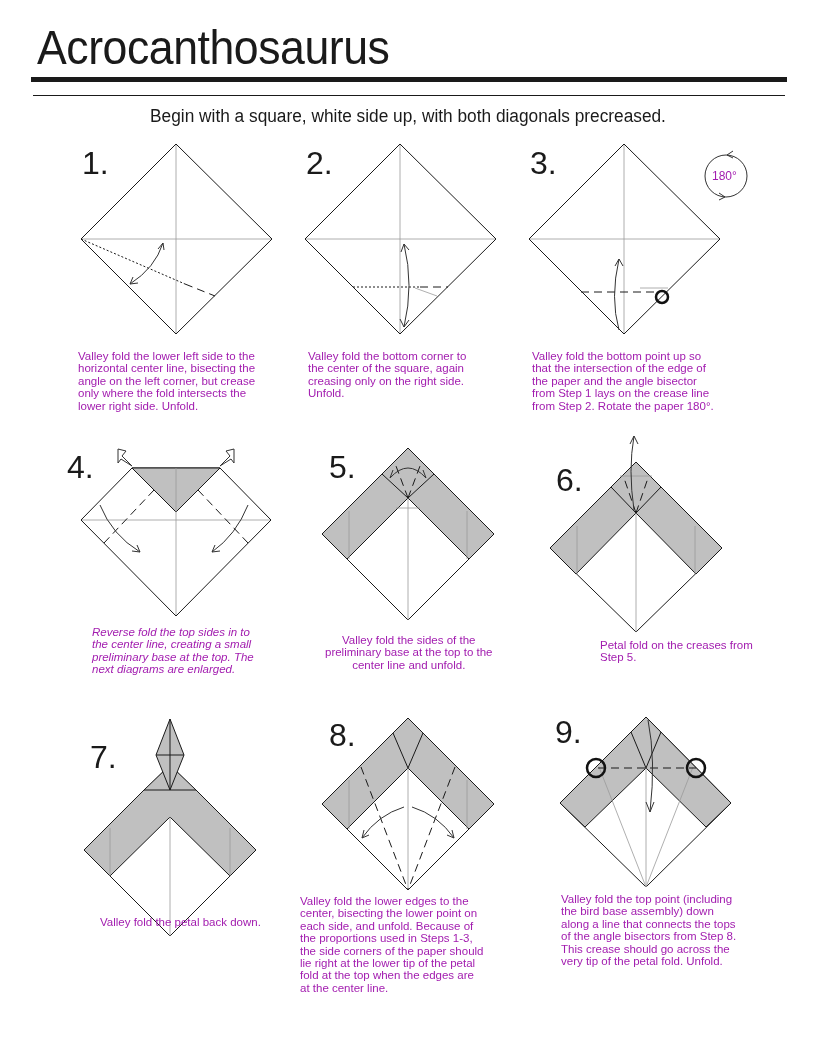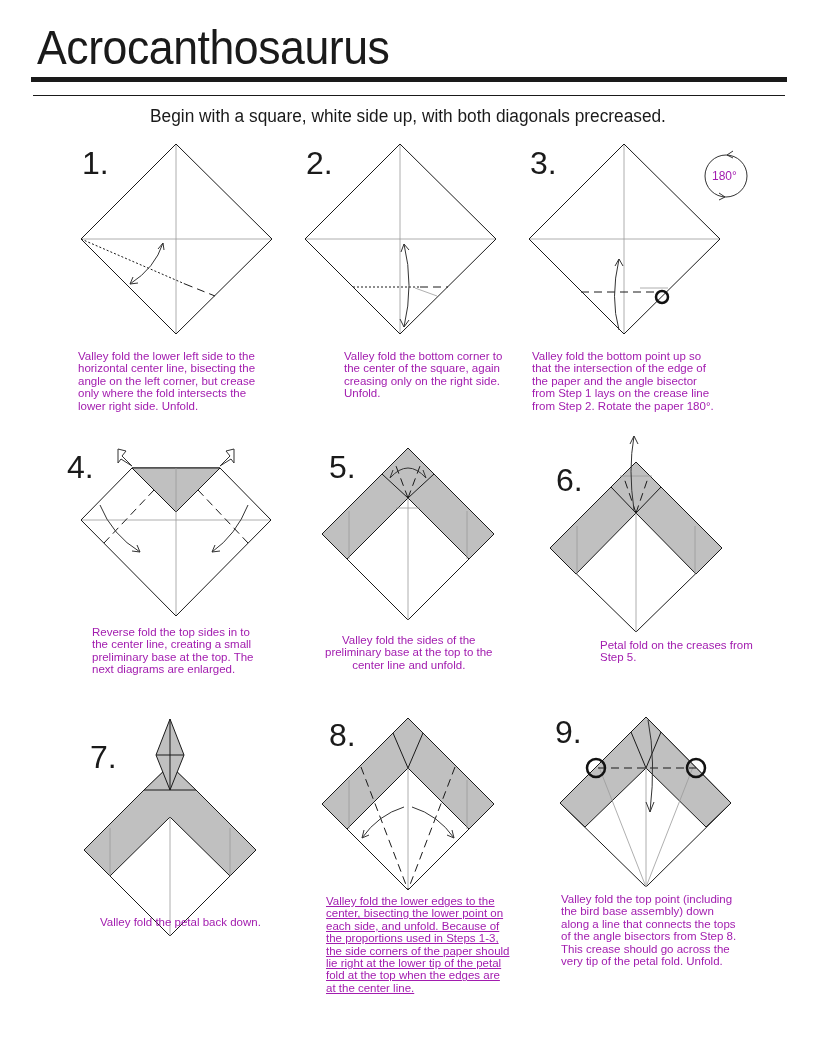--- a/index.html
+++ b/index.html
@@ -163,40 +163,40 @@
 <div class="step-num" style="left:556px; top:463px;">6.</div>
 <div class="step-num" style="left:90px; top:740px;">7.</div>
 <div class="step-num" style="left:329px; top:718px;">8.</div>
 <div class="step-num" style="left:555px; top:715px;">9.</div>
 
 <div class="caption" style="left:78px; top:350px;">Valley fold the lower left side to the
 horizontal center line, bisecting the
 angle on the left corner, but crease
 only where the fold intersects the
 lower right side.  Unfold.</div>
-<div class="caption" style="left:308px; top:350px;margin-left:36px;">Valley fold the bottom corner to
+<div class="caption" style="left:308px; top:350px;">Valley fold the bottom corner to
 the center of the square, again
 creasing only on the right side.
  Unfold.</div>
 <div class="caption" style="left:532px; top:350px;">Valley fold the bottom point up so
 that the intersection of the edge of
 the paper and the angle bisector
 from Step 1 lays on the crease line
 from Step 2.  Rotate the paper 180°.</div>
-<div class="caption" style="left:92px; top:626px;">Reverse fold the top sides in to
+<div class="caption" style="left:92px; top:626px;font-style:italic;">Reverse fold the top sides in to
 the center line, creating a small
 preliminary base at the top.  The
 next diagrams are enlarged.</div>
 <div class="caption" style="left:325px; top:634px;text-align:center;">Valley fold the sides of the
 preliminary base at the top to the
 center line and unfold.</div>
 <div class="caption" style="left:600px; top:639px;">Petal fold on the creases from
 Step 5.</div>
 <div class="caption" style="left:100px; top:916px;text-align:right;">Valley fold the petal back down.</div>
-<div class="caption" style="left:326px; top:895px;text-decoration:underline;">Valley fold the lower edges to the
+<div class="caption" style="left:300px; top:895px;">Valley fold the lower edges to the
 center, bisecting the lower point on
 each side, and unfold.  Because of
 the proportions used in Steps 1-3,
 the side corners of the paper should
 lie right at the lower tip of the petal
 fold at the top when the edges are
 at the center line.</div>
 <div class="caption" style="left:561px; top:893px;">Valley fold the top point (including
 the bird base assembly) down
 along a line that connects the tops

